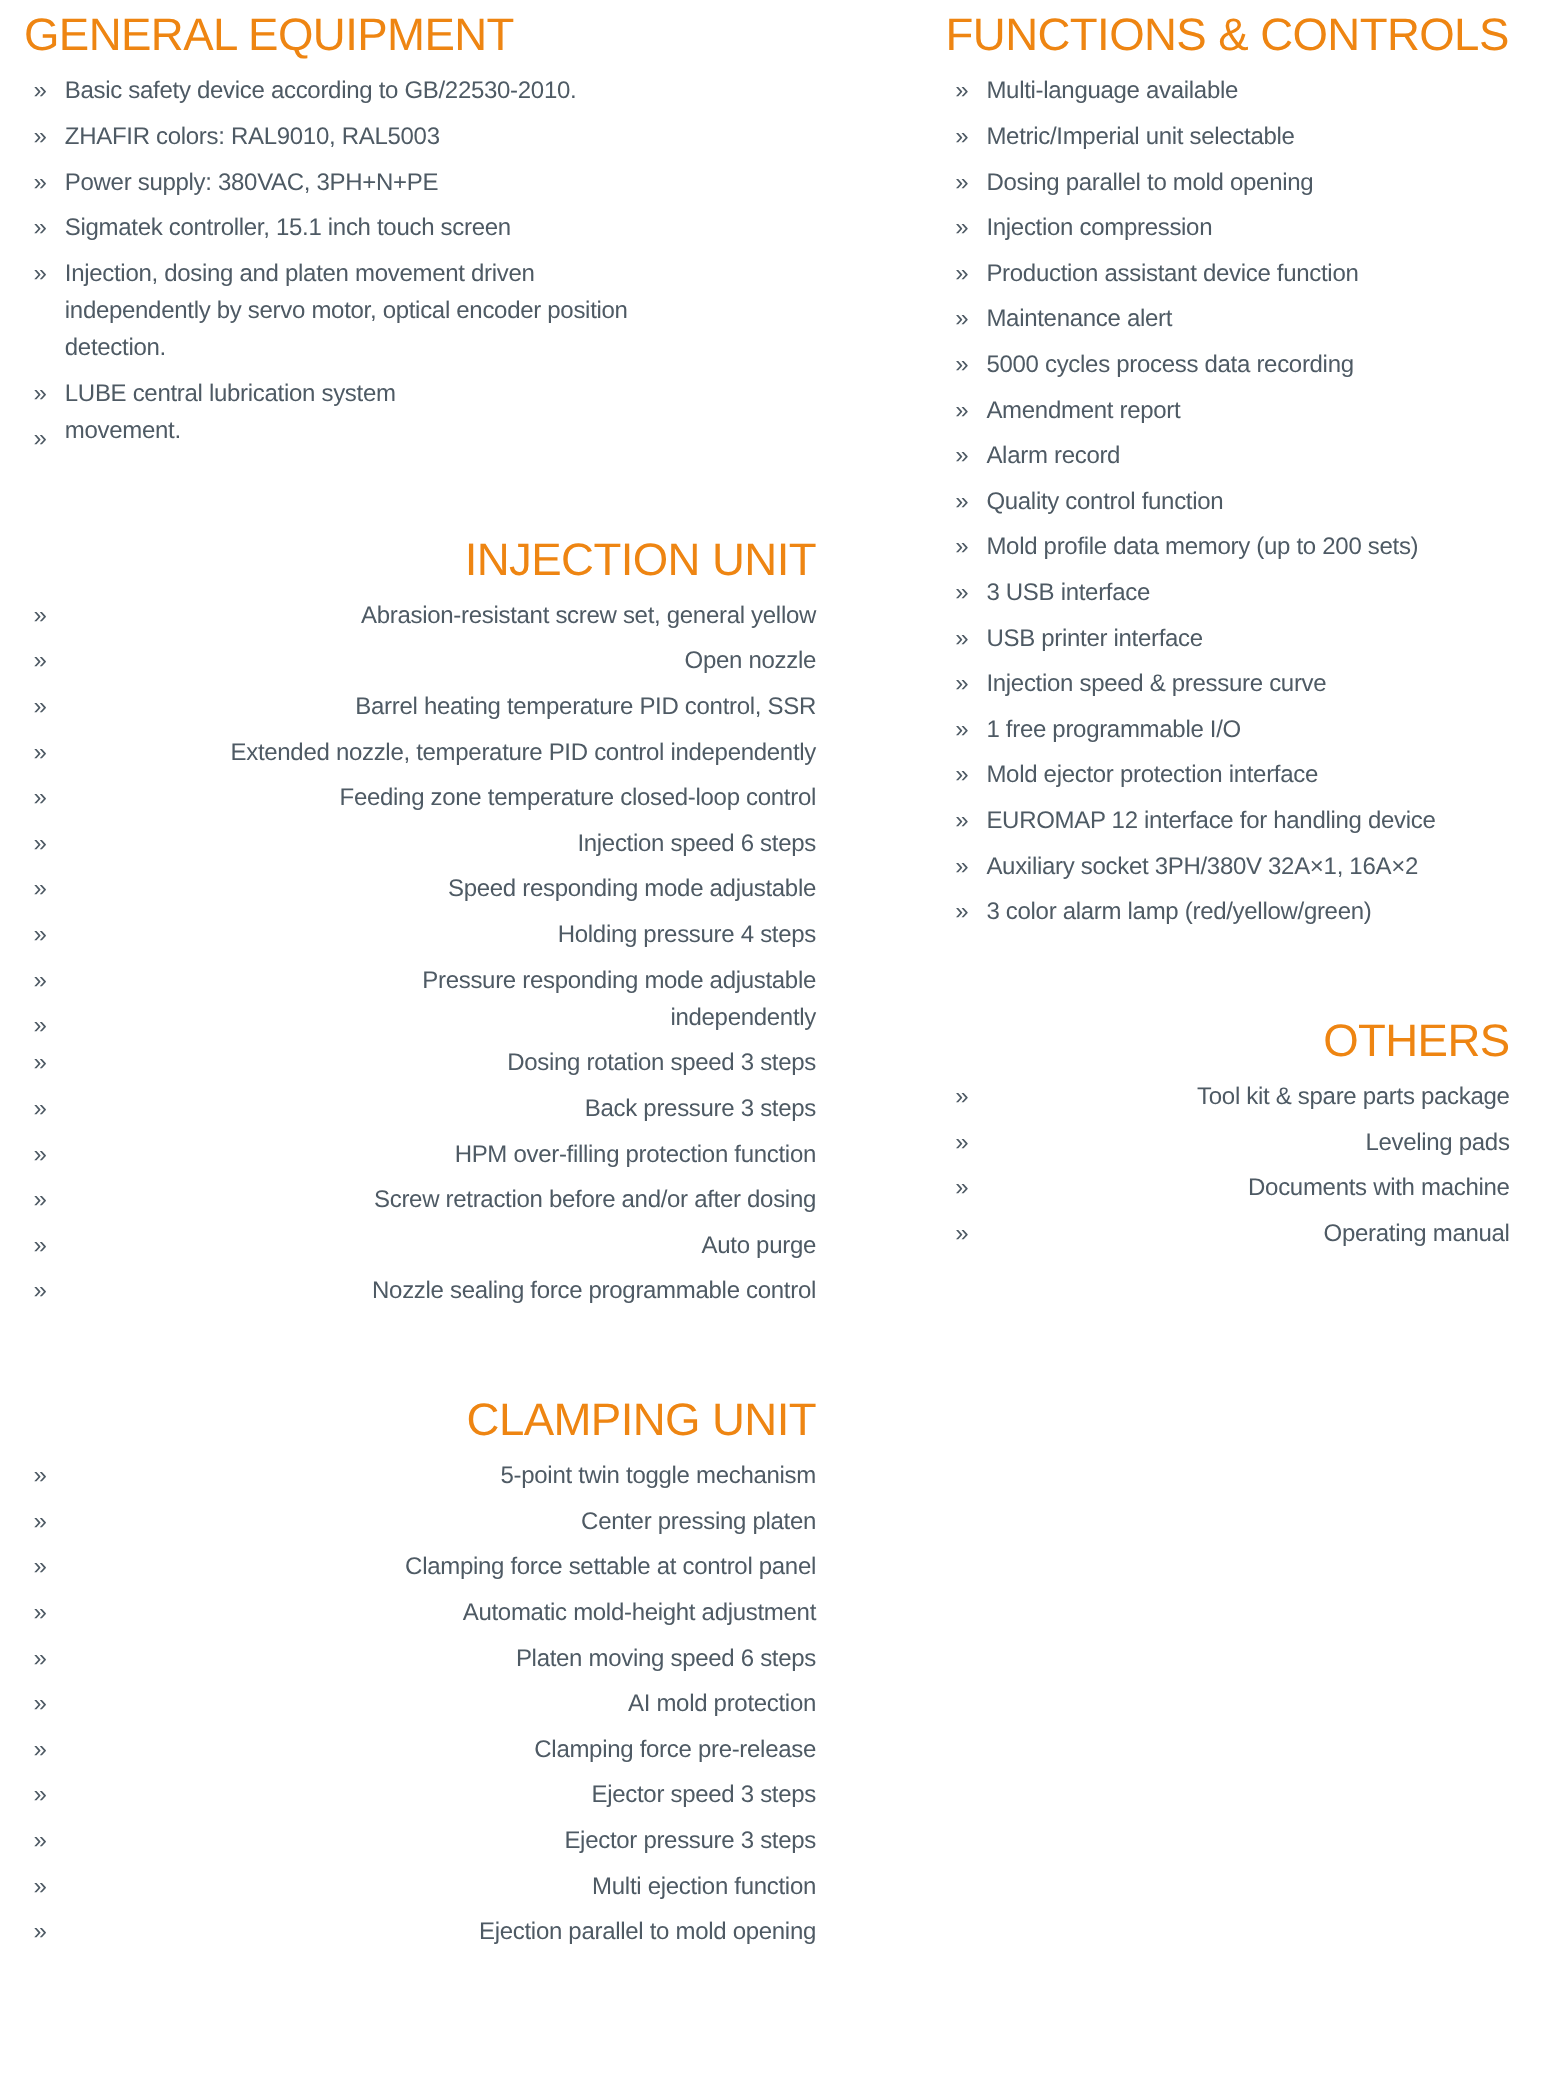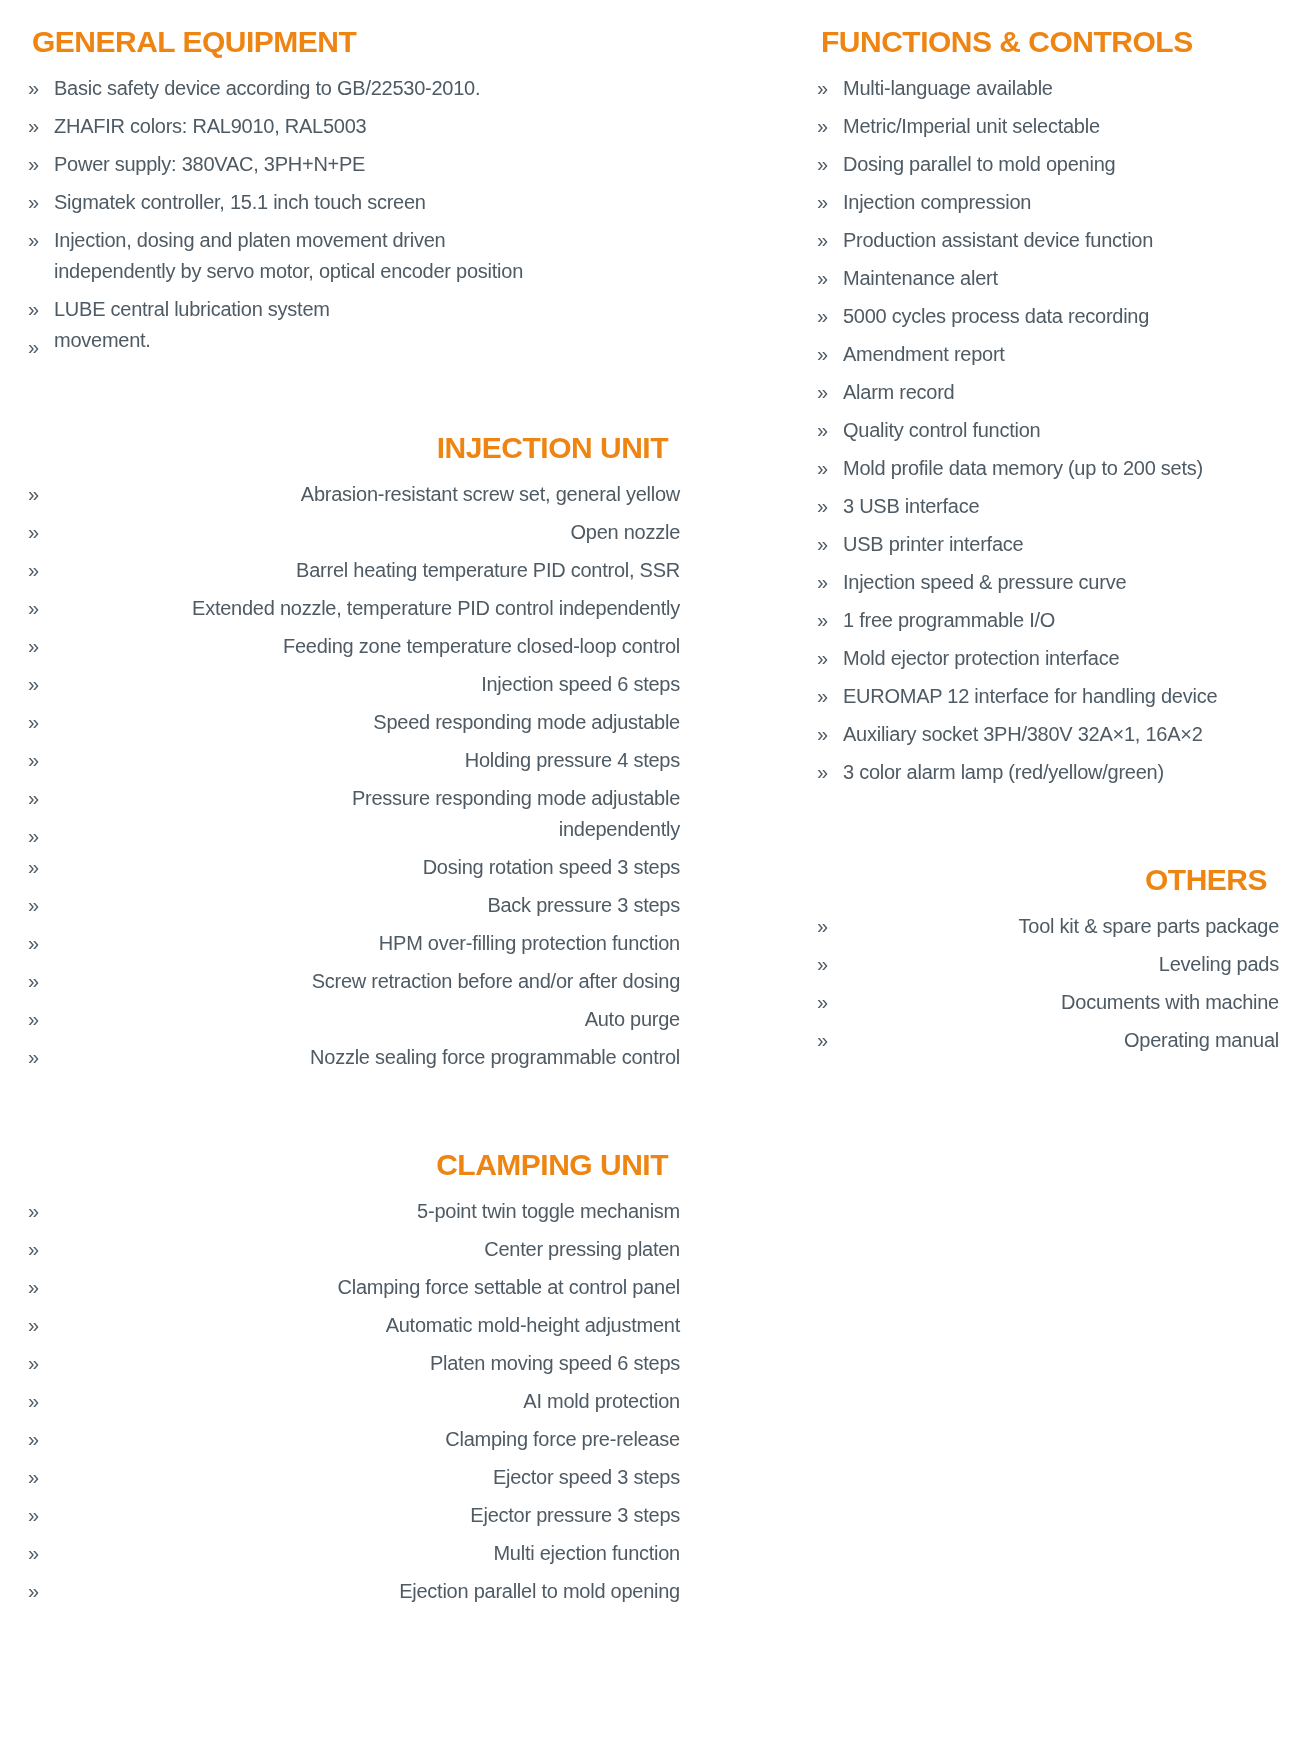--- a/index.html
+++ b/index.html
@@ -10,28 +10,28 @@
   html,body{margin:0;padding:0;}
   body{
     width:1300px;height:1750px;
     background:var(--bg);
     font-family:"Liberation Sans", sans-serif;
     position:relative;
     overflow:hidden;
   }
   .col{position:absolute;top:13px;}
   #col-left{left:20px;width:660px;}
-  #col-right{left:809px;width:470px;}
+  #col-right{left:788px;width:470px;}
   section{display:block;}
   section + section{margin-top:75px;text-align:right;}
   h2{
-    margin:12px;
-    font-size:30px;
+    margin:0;
+    font-size:38px;
     line-height:34px;
-    font-weight:700;
+    font-weight:400;
     letter-spacing:-0.5px;
     color:var(--accent);
   }
   ul{
     list-style:none;
     margin:14px 0 0 8px;
     padding:0;
   }
   li{
     position:relative;
@@ -56,20 +56,21 @@
 <div id="col-left" class="col">
     <section>
       <h2>GENERAL EQUIPMENT</h2>
       <ul>
         <li class=""><span class="marker">»</span><span>Basic safety device according to GB/22530-2010.</span></li>
         <li class=""><span class="marker">»</span><span>ZHAFIR colors: RAL9010, RAL5003</span></li>
         <li class=""><span class="marker">»</span><span>Power supply: 380VAC, 3PH+N+PE</span></li>
         <li class=""><span class="marker">»</span><span>Sigmatek controller, 15.1 inch touch screen</span></li>
         <li class=""><span class="marker">»</span><span>Injection, dosing and platen movement driven</span></li>
         <li class="cont tight"><span>independently by servo motor, optical encoder position</span></li>
+        <li class="cont tight"><span>detection.</span></li>
         <li class=""><span class="marker">»</span><span>LUBE central lubrication system</span></li>
         <li class=""><span class="marker">»</span></li>
         <li class="cont tight"><span>movement.</span></li>
       </ul>
     </section>
     <section>
       <h2>INJECTION UNIT</h2>
       <ul>
         <li class=""><span class="marker">»</span><span>Abrasion-resistant screw set, general yellow</span></li>
         <li class=""><span class="marker">»</span><span>Open nozzle</span></li>

